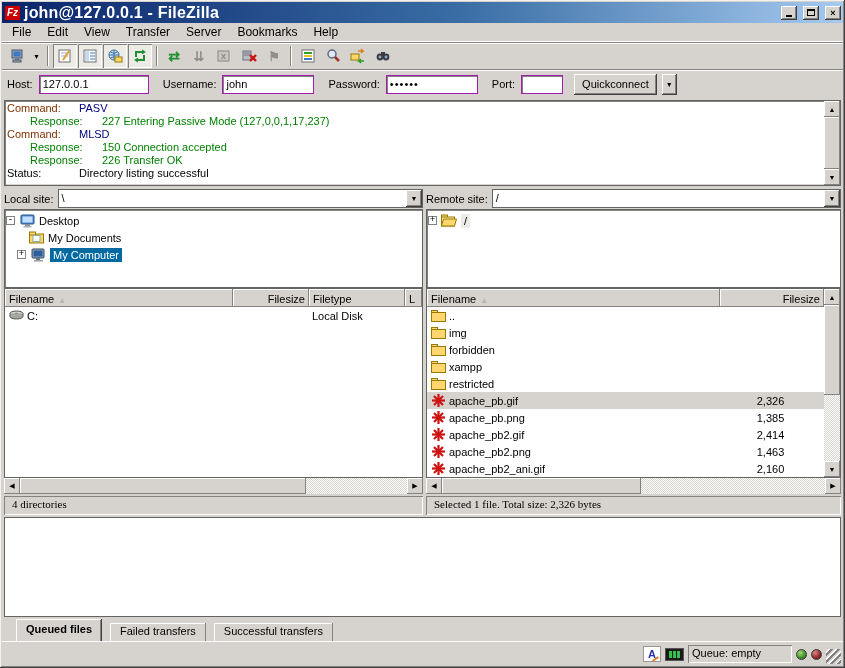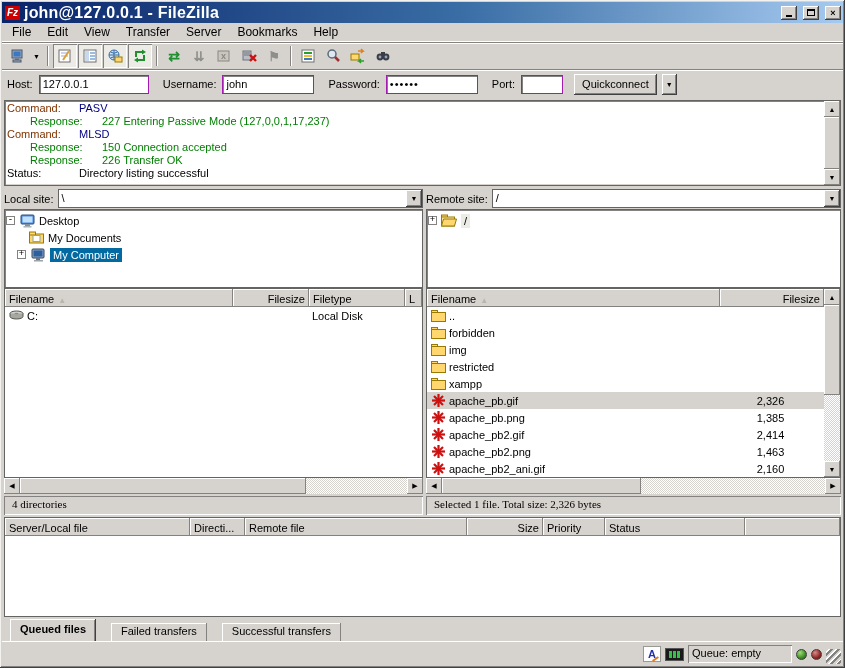--- a/index.html
+++ b/index.html
@@ -116,21 +116,21 @@
   
   .queuewrap { flex:1 1 auto; margin:2px 2px 1px; border:1px solid #646462; background:#fff;
     box-shadow: inset 1px 1px 0 #848280; display:flex; flex-direction:column; overflow:hidden; }
   .qc-localfile { width:185px; flex:0 0 185px; } .qc-dir { width:55px; flex:0 0 55px; }
   .qc-remotefile { width:222px; flex:0 0 222px; } .qc-size { width:76px; flex:0 0 76px; }
   .qc-prio { width:62px; flex:0 0 62px; } .qc-status { width:140px; flex:0 0 140px; }
   .qc-fill { flex:1 1 auto; }
   .qbody { flex:1 1 auto; background:#fff; }
 
   
-  .tabs { height:23px; flex:0 0 23px; display:flex; align-items:flex-end; padding-left:8px; gap:15px; }
+  .tabs { height:23px; flex:0 0 23px; display:flex; align-items:flex-end; padding-left:14px; gap:8px; }
   .tab { height:18px; padding:2px 10px 3px; background:#d6d3ce;
     box-shadow: inset -1px 0 0 #848280, inset 1px 1px 0 #fff; }
   .tab.active { height:22px; font-weight:bold; padding-top:4px;
     box-shadow: inset -1px 0 0 #404040, inset 1px 1px 0 #fff, inset -2px 0 0 #848280; }
 
   
   .statusbar { height:25px; flex:0 0 25px; display:flex; align-items:center; gap:4px;
     border-top:1px solid #fff; padding:2px 2px 2px 4px; }
   .sb-spacer { flex:1 1 auto; }
   .ascii-icon { width:18px; height:16px; background:#fff; border:1px solid #9a9a94; position:relative;
@@ -484,63 +484,63 @@
                 </div>
             </div>
             <div class="frow">
               <div class="fcell rc-name">
                   <span class="g16">
                     <svg width="15" height="12">
                       <rect x="0.5" y="0.5" width="6" height="3" fill="#ffd76e" stroke="#997a00"></rect>
                       <rect x="0.5" y="2.5" width="14" height="9" fill="#ffd76e" stroke="#997a00"></rect>
                     </svg>
                   </span>
-                  <span>forbidden</span>
+                  <span>img</span>
                 </div>
               <div class="fcell rc-size right">
                   <span></span>
                 </div>
             </div>
             <div class="frow">
               <div class="fcell rc-name">
                   <span class="g16">
                     <svg width="15" height="12">
                       <rect x="0.5" y="0.5" width="6" height="3" fill="#ffd76e" stroke="#997a00"></rect>
                       <rect x="0.5" y="2.5" width="14" height="9" fill="#ffd76e" stroke="#997a00"></rect>
                     </svg>
                   </span>
-                  <span>img</span>
+                  <span>forbidden</span>
                 </div>
               <div class="fcell rc-size right">
                   <span></span>
                 </div>
             </div>
             <div class="frow">
               <div class="fcell rc-name">
                   <span class="g16">
                     <svg width="15" height="12">
                       <rect x="0.5" y="0.5" width="6" height="3" fill="#ffd76e" stroke="#997a00"></rect>
                       <rect x="0.5" y="2.5" width="14" height="9" fill="#ffd76e" stroke="#997a00"></rect>
                     </svg>
                   </span>
-                  <span>restricted</span>
+                  <span>xampp</span>
                 </div>
               <div class="fcell rc-size right">
                   <span></span>
                 </div>
             </div>
             <div class="frow">
               <div class="fcell rc-name">
                   <span class="g16">
                     <svg width="15" height="12">
                       <rect x="0.5" y="0.5" width="6" height="3" fill="#ffd76e" stroke="#997a00"></rect>
                       <rect x="0.5" y="2.5" width="14" height="9" fill="#ffd76e" stroke="#997a00"></rect>
                     </svg>
                   </span>
-                  <span>xampp</span>
+                  <span>restricted</span>
                 </div>
               <div class="fcell rc-size right">
                   <span></span>
                 </div>
             </div>
 
             <div class="frow selected">
               <div class="fcell rc-name">
                   <span class="g16">
                     <svg width="15" height="15">
@@ -646,41 +646,20 @@
         <div class="htrack">
             <div class="hthumb raised-soft" style="left:0; width:52%"></div>
           </div>
         <div class="sbtn raised-soft">▶</div>
       </div>
       <div class="panestatus">Selected 1 file. Total size: 2,326 bytes</div>
     </div>
   </div>
 
   <div class="queuewrap">
-    <div class="fhead">
-      <div class="hcell qc-localfile">
-          <span>Server/Local file</span>
-        </div>
-      <div class="hcell qc-dir">
-          <span>Directi...</span>
-        </div>
-      <div class="hcell qc-remotefile">
-          <span>Remote file</span>
-        </div>
-      <div class="hcell qc-size right">
-          <span>Size</span>
-        </div>
-      <div class="hcell qc-prio">
-          <span>Priority</span>
-        </div>
-      <div class="hcell qc-status">
-          <span>Status</span>
-        </div>
-      <div class="hcell qc-fill"></div>
-    </div>
     <div class="qbody"></div>
   </div>
 
   <div class="tabs">
     <div class="tab active">Queued files</div>
     <div class="tab">Failed transfers</div>
     <div class="tab">Successful transfers</div>
   </div>
 
   <div class="statusbar">

